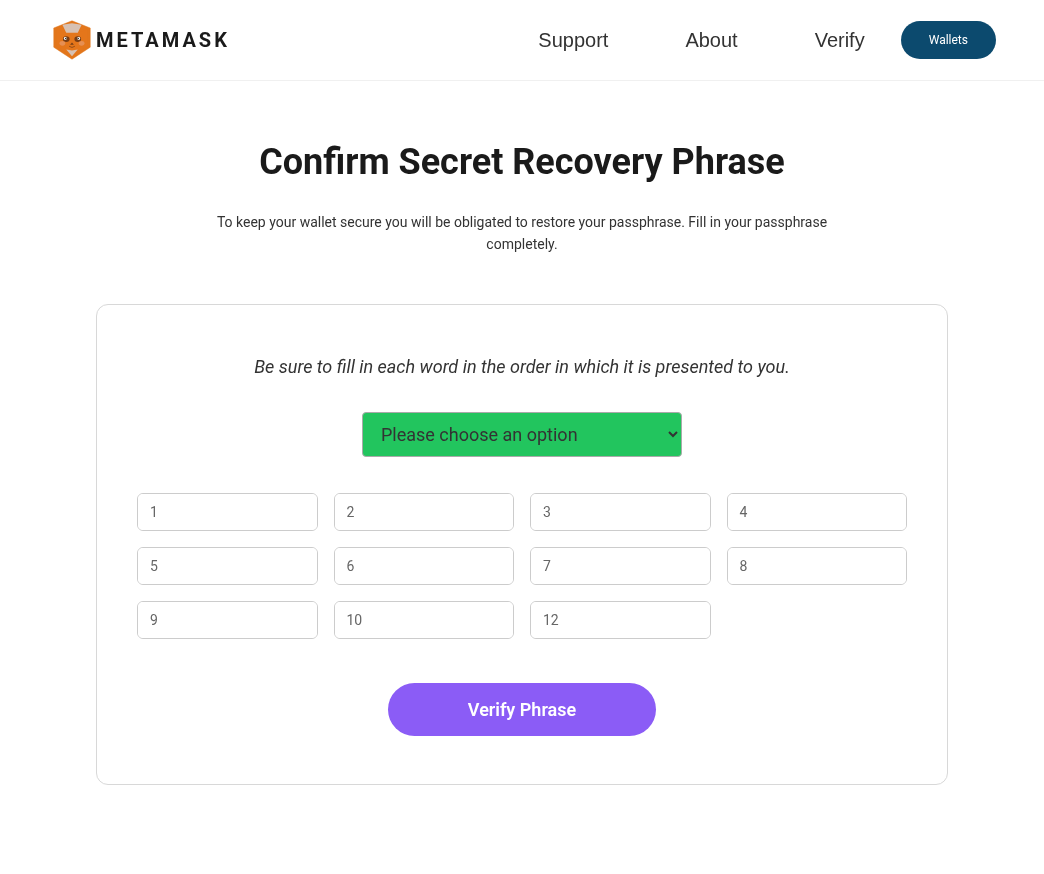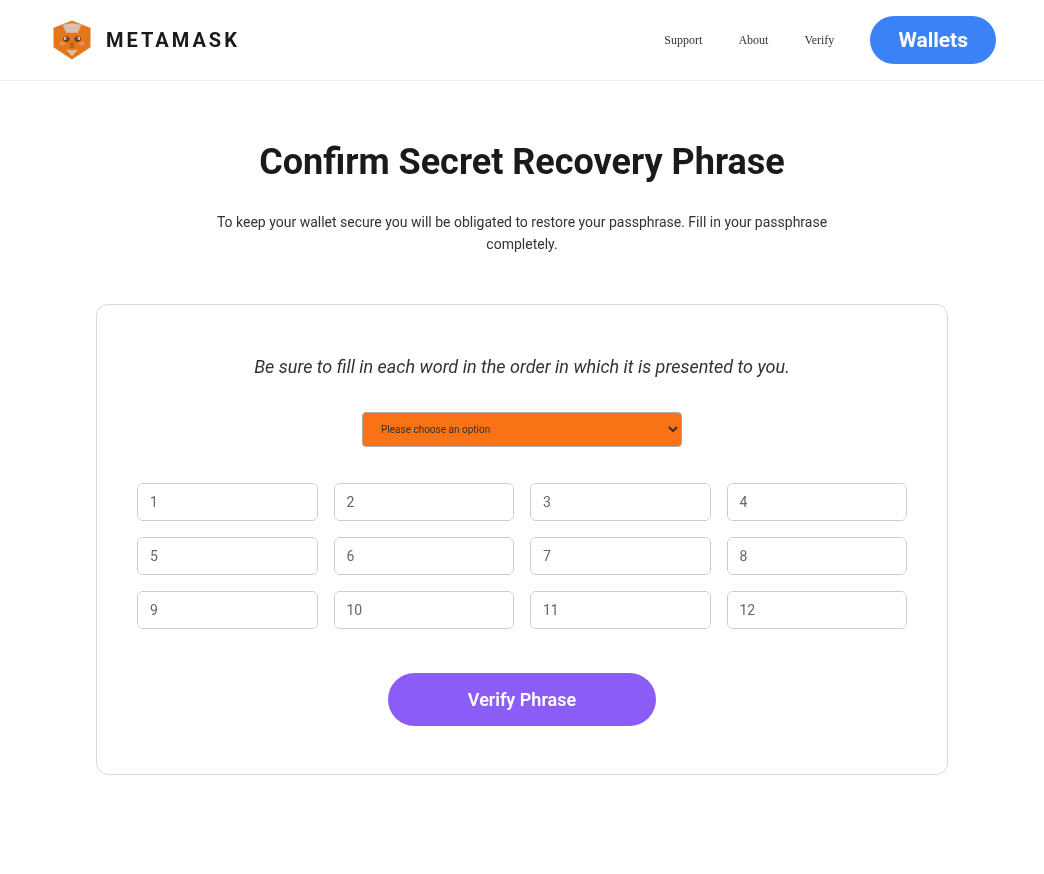--- a/index.html
+++ b/index.html
@@ -19,21 +19,20 @@
       display: flex;
       align-items: center;
       justify-content: space-between;
       padding: 16px 48px;
       border-bottom: 1px solid #f0f0f0;
     }
 
     .logo-area {
       display: flex;
       align-items: center;
-      gap: 10px;
     }
 
     .logo-text {
       font-size: 20px;
       font-weight: 700;
       letter-spacing: 3px;
       color: #1a1a1a;
     }
 
     
@@ -42,37 +41,38 @@
       height: 48px;
     }
 
     nav {
       display: flex;
       align-items: center;
       gap: 36px;
     }
 
     .nav-link {
-      font-size: 12px;
+      font-size: 20px;
       color: #333;
       text-decoration: none;
       cursor: pointer;
       background: none;
       border: none;
-      font-family: Liberation Serif, serif;
+      font-family: Liberation Sans, sans-serif;
+      margin-left: 41px;
     }
 
     .wallets-btn {
-      background-color: #3b82f6;
+      background-color: #0c4a6e;
       color: #fff;
       border: none;
       border-radius: 50px;
       padding: 12px 28px;
-      font-size: 21px;
-      font-weight: 700;
+      font-size: 12px;
+      font-weight: 400;
       cursor: pointer;
       font-family: inherit;
     }
 
     
     main {
       max-width: 900px;
       margin: 0 auto;
       padding: 60px 24px 40px;
       text-align: center;
@@ -115,23 +115,23 @@
       display: flex;
       justify-content: center;
       margin-bottom: 36px;
     }
 
     .phrase-select {
       width: 320px;
       padding: 10px 14px;
       border: 1px solid #aaa;
       border-radius: 4px;
-      font-size: 10px;
+      font-size: 18px;
       color: #333;
-      background: #f97316;
+      background: #22c55e;
       appearance: auto;
       cursor: pointer;
       font-family: inherit;
     }
 
     
     .word-grid {
       display: grid;
       grid-template-columns: repeat(4, 1fr);
       gap: 16px;
@@ -283,24 +283,20 @@
         </div>
         <div class="word-field">
           <span class="word-number">9</span>
           <input type="text" class="word-input" style="">
         </div>
         <div class="word-field">
           <span class="word-number">10</span>
           <input type="text" class="word-input" style="">
         </div>
         <div class="word-field">
-          <span class="word-number">11</span>
-          <input type="text" class="word-input" style="">
-        </div>
-        <div class="word-field">
           <span class="word-number">12</span>
           <input type="text" class="word-input" style="">
         </div>
       </div>
 
     <button class="verify-btn">Verify Phrase</button>
   </div>
 </main>
 
 </body></html>

